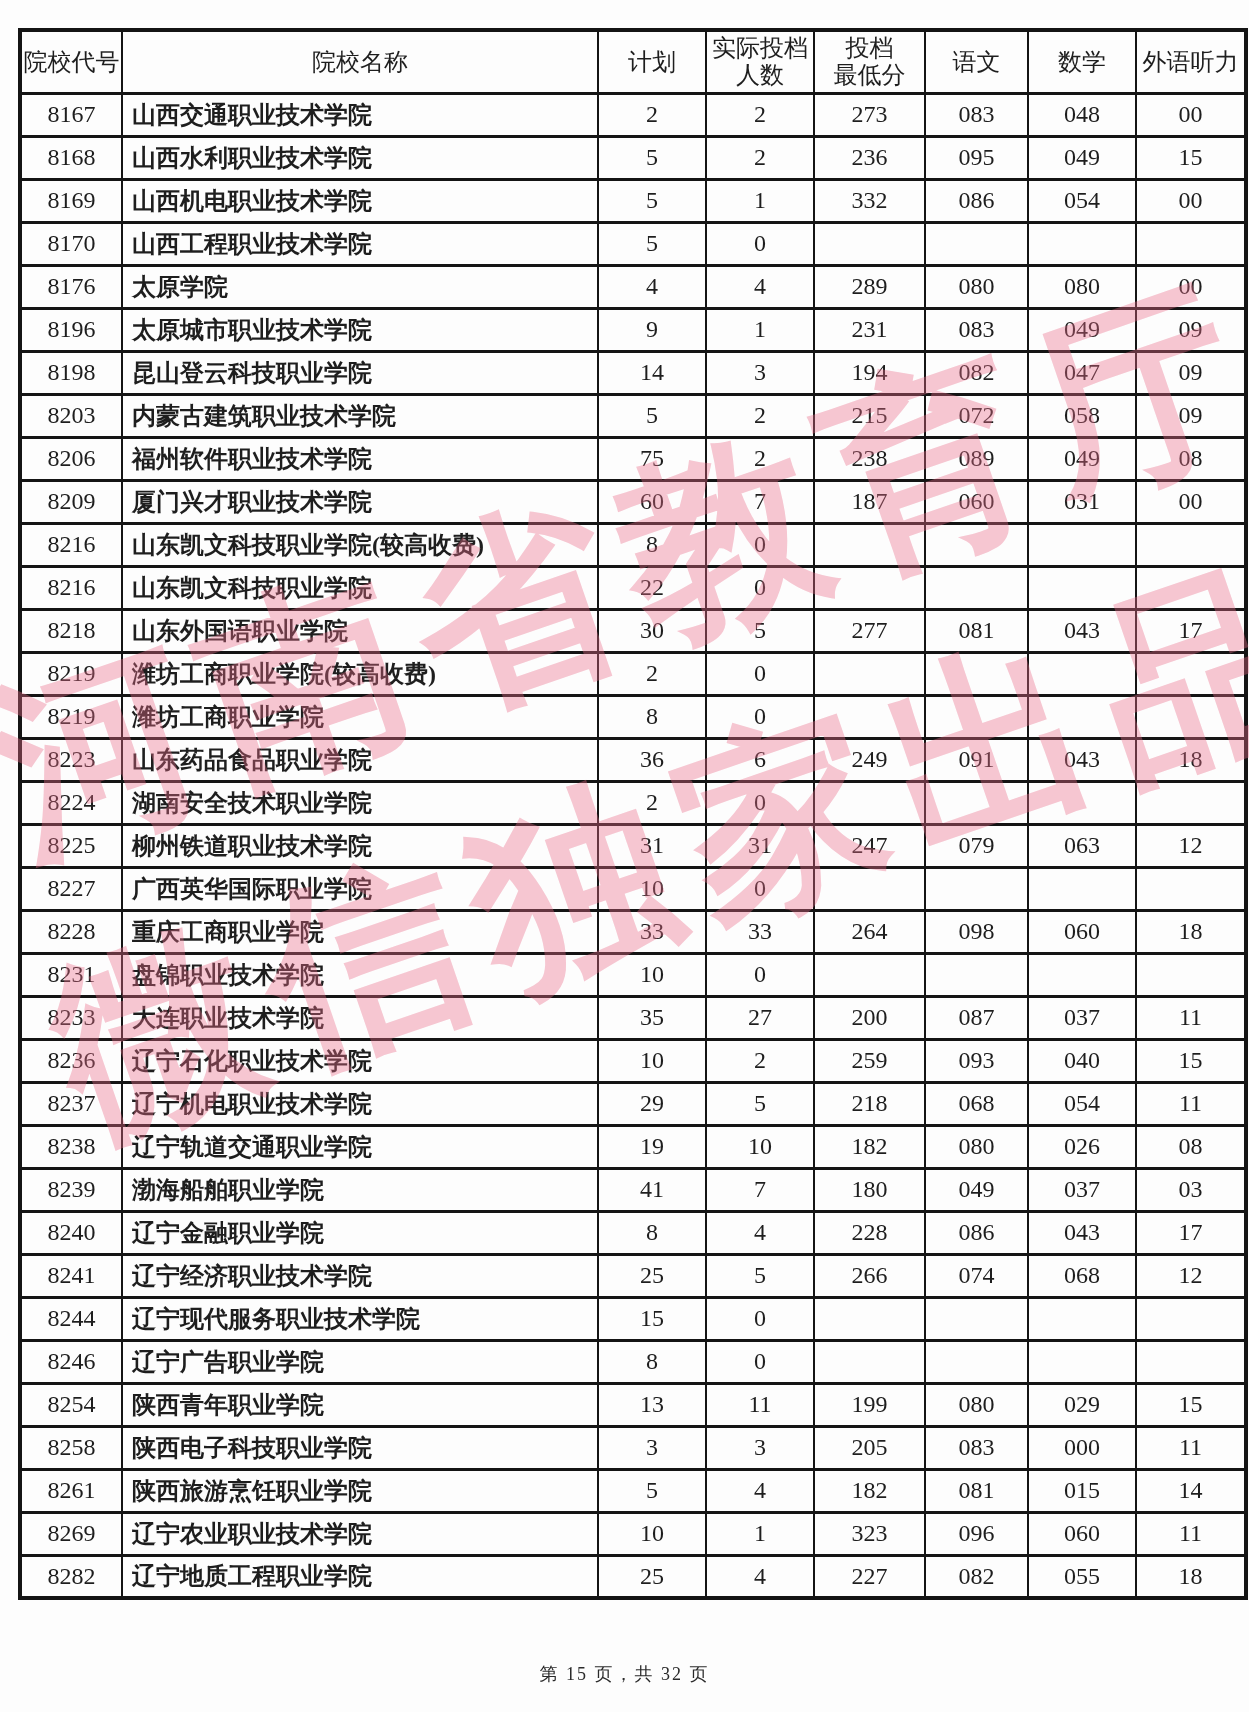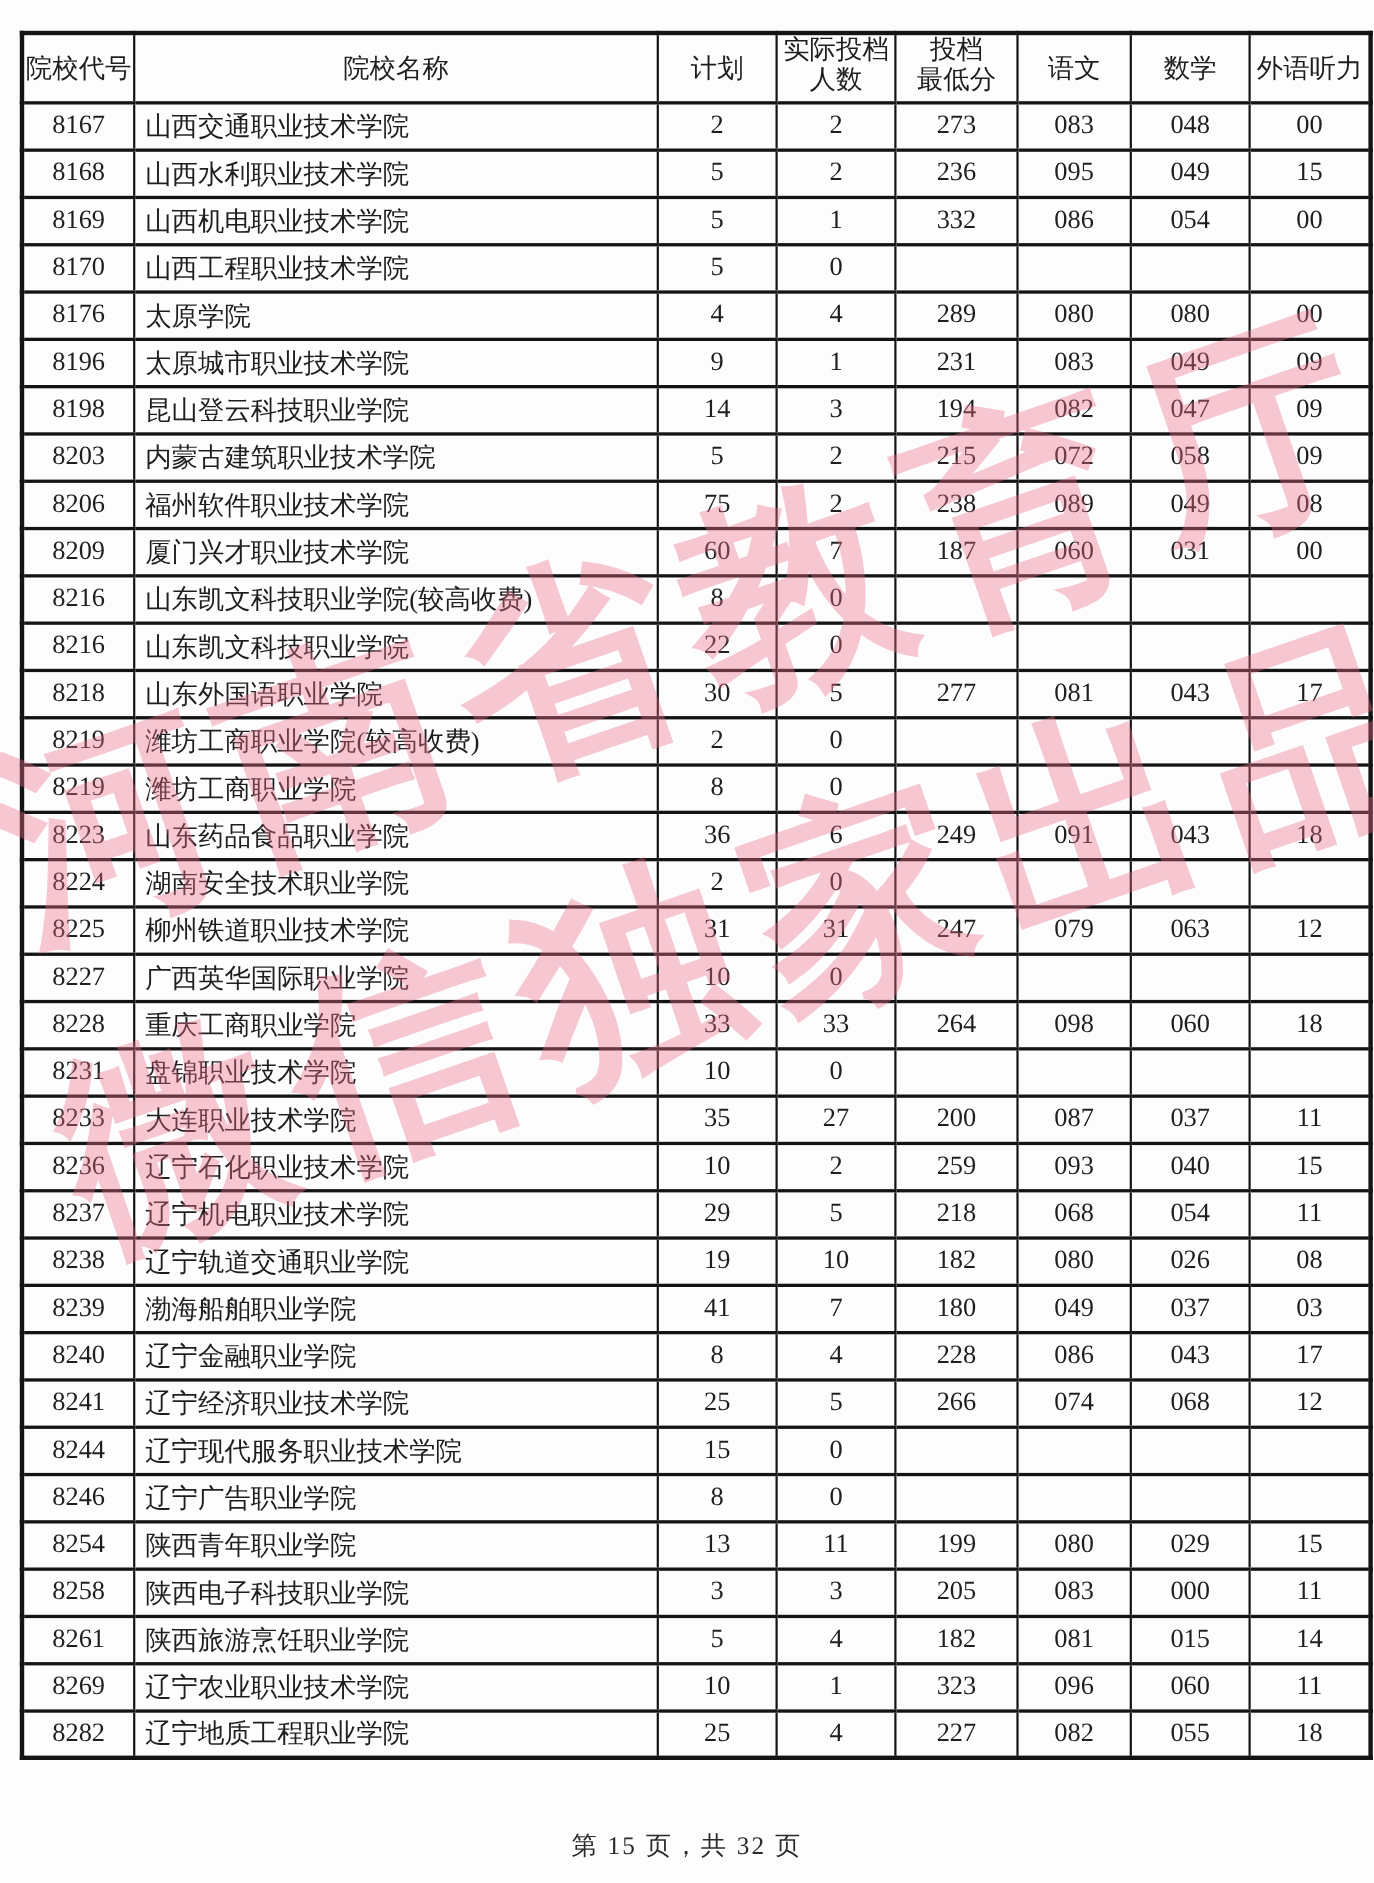--- a/index.html
+++ b/index.html
@@ -36,22 +36,23 @@
     vertical-align: middle;
     padding: 0;
     overflow: hidden;
     white-space: nowrap;
   }
   .scores thead tr { height: 63px; }
   .scores tbody tr { height: 43px; margin-top: 25px; }
   .scores td.c-name {
     text-align: left;
     padding-left: 9px;
-  }
-  .hdr2 { line-height: 1.12; font-family: Liberation Mono, monospace; }
+    font-weight: bold;
+  }
+  .hdr2 { line-height: 1.12; }
   .watermark {
     position: absolute;
     left: 0; top: 0;
     width: 100%; height: 100%;
     pointer-events: none;
     z-index: 5;
   }
   .wm {
     position: absolute;
     font-family: "Liberation Sans", "DejaVu Sans", sans-serif;
@@ -65,21 +66,21 @@
     transform-origin: 0 0;
   }
   .wm1 { left: -30px; top: 690px; }
   .wm2 { left: 30px;  top: 970px; }
   .footer {
     position: absolute;
     left: 0;
     top: 1662px;
     width: 100%;
     text-align: center;
-    font-size: 23px;
+    font-size: 18px;
     color: #2a2a2a;
     letter-spacing: 2px;
   }
 </style>
 </head>
 <body>
 
 <div class="page">
 
   <table class="scores">

